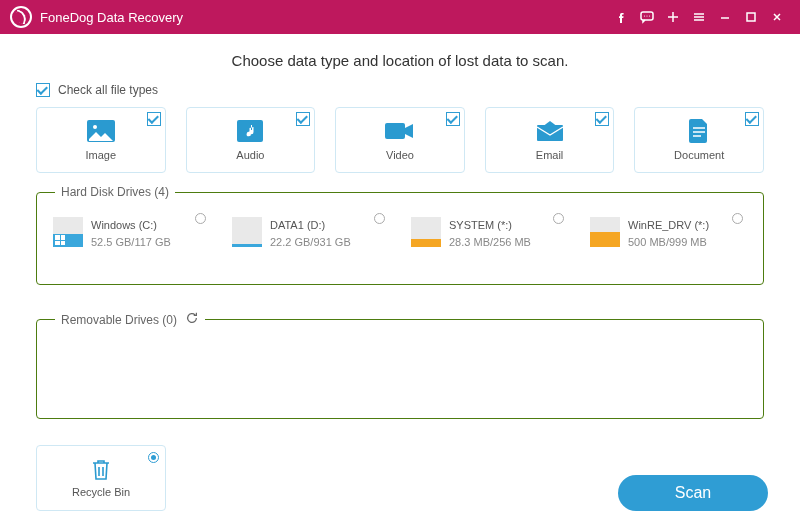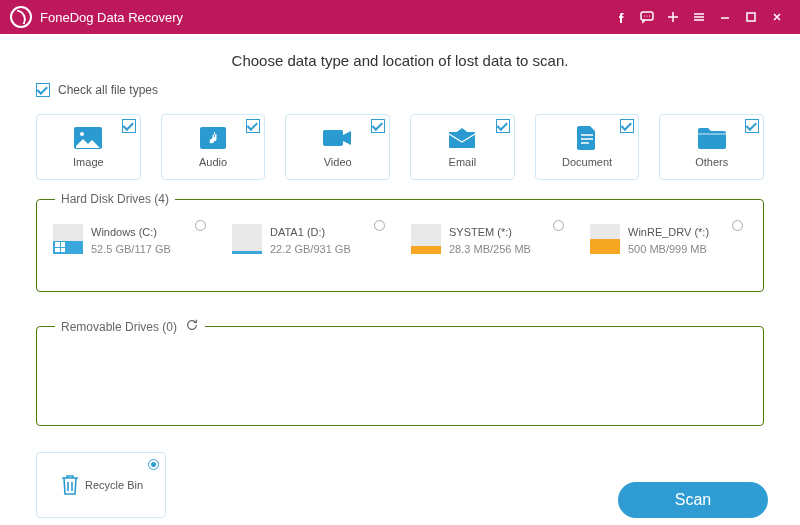--- a/index.html
+++ b/index.html
@@ -38,21 +38,21 @@
   .titlebar .winbtn {
     width: 26px; height: 34px;
     display: flex; align-items: center; justify-content: center;
     cursor: pointer;
   }
   .titlebar svg { stroke:#fff; fill:none; stroke-width:1.5; }
 
   .content { padding: 18px 36px 0 36px; }
   .headline { text-align:center; font-size:15px; color:#333; margin-bottom:14px; }
 
-  .checkall { display:flex; align-items:flex-end; gap:8px; font-size:12px; color:#555; margin-bottom:17px; }
+  .checkall { display:flex; align-items:flex-end; gap:8px; font-size:12px; color:#555; margin-bottom:10px; }
   .chk {
     width:14px; height:14px; border:1px solid #2f9dd4;
     display:inline-flex; align-items:center; justify-content:center;
     background:#fff;
   }
   .chk.checked::after {
     content:""; width:8px; height:4px;
     border:2px solid #2f9dd4; border-top:none; border-right:none;
     transform: rotate(-45deg) translate(0,-1px);
   }
@@ -105,21 +105,21 @@
   .drive-name { color:#555; }
   .drive-size { color:#888; }
 
   .removable-empty { height:46px; }
 
   .bottom-row { display:flex; align-items:flex-end; justify-content:space-between; margin-top:4px; padding-right:0; }
   .recycle-card {
     width:130px; height:66px;
     border:1px solid #cfe8f4; border-radius:4px;
     position:relative;
-    display:flex; flex-direction:row; align-items:center; justify-content:center; gap:4px;
+    display:flex; flex-direction:column; align-items:center; justify-content:center; gap:4px;
     cursor:pointer;
   }
   .recycle-card .radio {
     position:absolute; top:6px; right:6px;
     width:11px; height:11px; border:1px solid #2f9dd4; border-radius:50%;
   }
   .recycle-card .radio.selected::after {
     content:""; position:absolute; inset:2px; background:#2f9dd4; border-radius:50%;
   }
   .recycle-card svg { stroke:#2a9ad0; fill:none; stroke-width:1.6; }
@@ -236,30 +236,20 @@
     </div>
     <div class="type-card">
       <span class="chk checked corner-chk"></span>
       <span class="ticon">
           <svg width="20" height="24" viewBox="0 0 20 24">
             <path d="M2 0h11l5 5v17a2 2 0 01-2 2H2a2 2 0 01-2-2V2a2 2 0 012-2z"></path>
             <path d="M4 9h12M4 13h12M4 17h8" stroke="#fff" stroke-width="1.4"></path>
           </svg>
         </span>
       <span class="tlabel">Document</span>
-    </div>
-    <div class="type-card">
-      <span class="chk checked corner-chk"></span>
-      <span class="ticon">
-          <svg width="28" height="22" viewBox="0 0 28 22">
-            <path d="M0 3a2 2 0 012-2h8l3 3h13a2 2 0 012 2v14a2 2 0 01-2 2H2a2 2 0 01-2-2V3z"></path>
-            <rect x="0" y="6" width="28" height="2" fill="#fff" opacity="0.4"></rect>
-          </svg>
-        </span>
-      <span class="tlabel">Others</span>
     </div>
   </div>
 
   <fieldset class="section">
     <legend>Hard Disk Drives (4)</legend>
     <div class="drives-row" id="drives-row">
         <div class="drive">
           <span class="radio"></span>
           <div class="drive-icon">
             <div class="fill" style="height:45%;background:#3aa7dc"></div>

